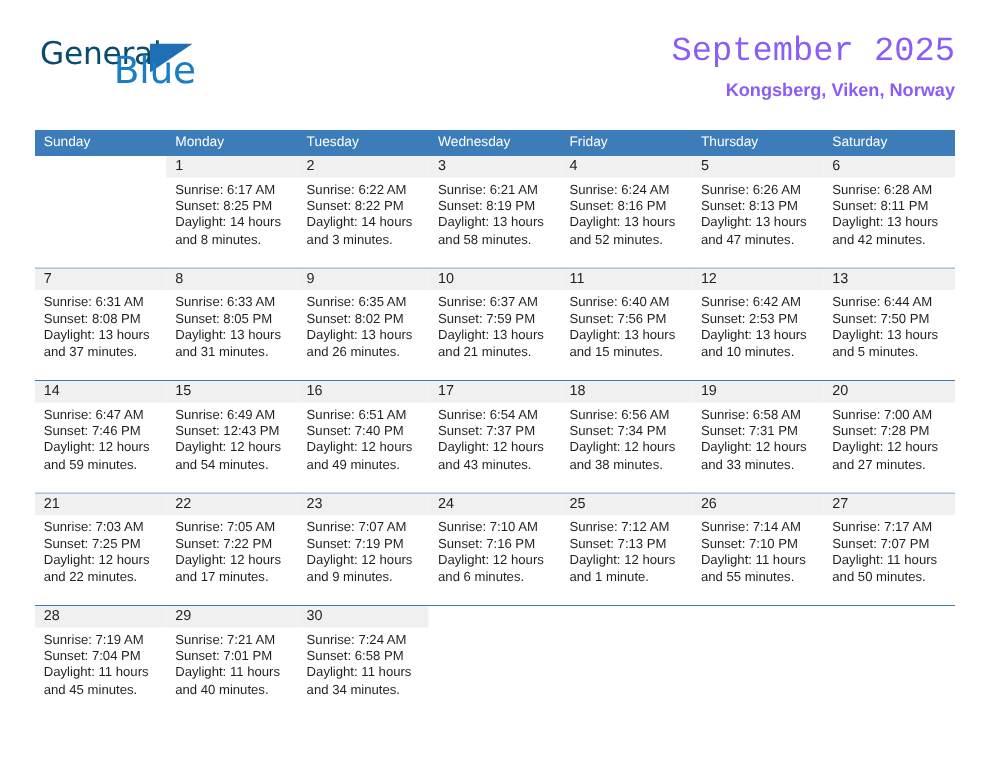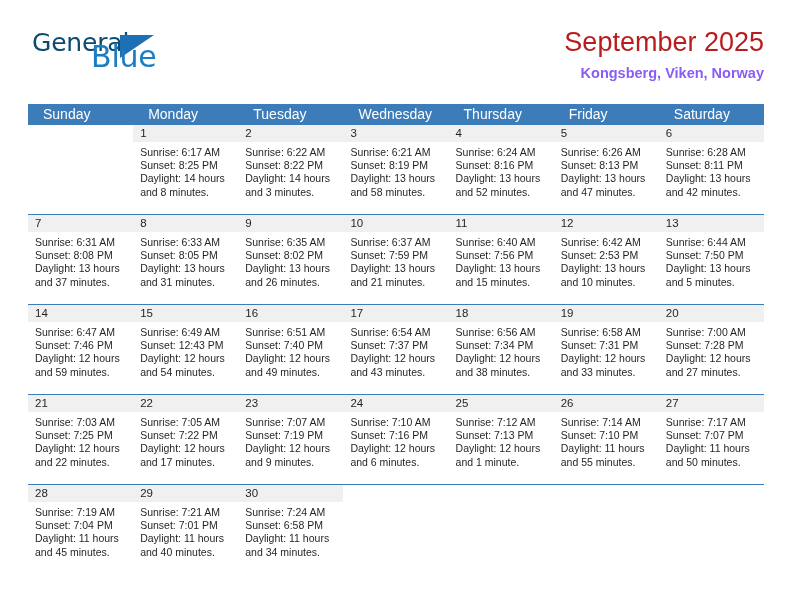--- a/index.html
+++ b/index.html
@@ -72,24 +72,24 @@
 
   .title-block {
     position: absolute;
     right: 0;
     top: 0;
     text-align: right;
   }
   .cal-title {
     font-size: 27px;
     font-weight: 400;
-    color: #b91c1c;
+    color: #8b5cf6;
     line-height: 32px;
     white-space: nowrap;
-    font-family: Liberation Sans, sans-serif;
+    font-family: Liberation Mono, monospace;
   }
   .cal-subtitle {
     margin-top: 7px;
     font-size: 14.5px;
     font-weight: 700;
     color: #8b5cf6;
     line-height: 17px;
     white-space: nowrap;
     font-family: "Liberation Sans", sans-serif;
   }
@@ -103,23 +103,23 @@
   }
 
   .dow-row {
     display: flex;
     background: #3b7cb9;
     height: 21px;
   }
   .dow {
     flex: 1 1 0;
     color: #ffffff;
-    font-size: 14px;
+    font-size: 11px;
     line-height: 21px;
-    padding-left: 15px;
+    padding-left: 7px;
     box-sizing: border-box;
     white-space: nowrap;
     font-family: "Liberation Sans", sans-serif;
   }
 
   .week {
     border-top: 1.6px solid #3b7cb9;
   }
   .week:first-of-type {
     border-top: none;
@@ -184,22 +184,22 @@
     </div>
 
   </div>
 
   <div class="calendar">
     <div class="dow-row">
       <div class="dow">Sunday</div>
       <div class="dow">Monday</div>
       <div class="dow">Tuesday</div>
       <div class="dow">Wednesday</div>
+      <div class="dow">Friday</div>
       <div class="dow">Thursday</div>
-      <div class="dow">Friday</div>
       <div class="dow">Saturday</div>
     </div>
 
     <div id="weeks-container">
         <div class="week">
           <div class="week-inner">
             <div class="cell empty">
               <div class="daynum-band">
                 <div class="daynum"></div>
               </div>

